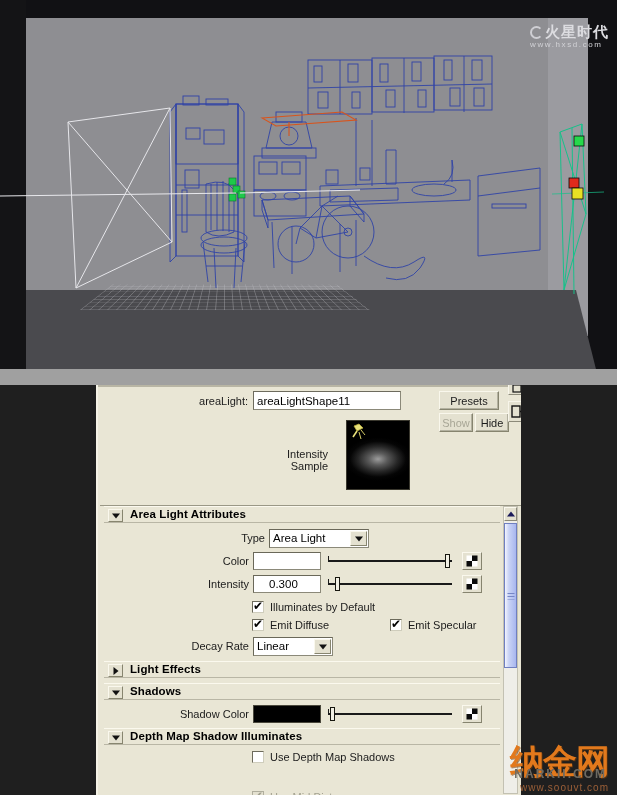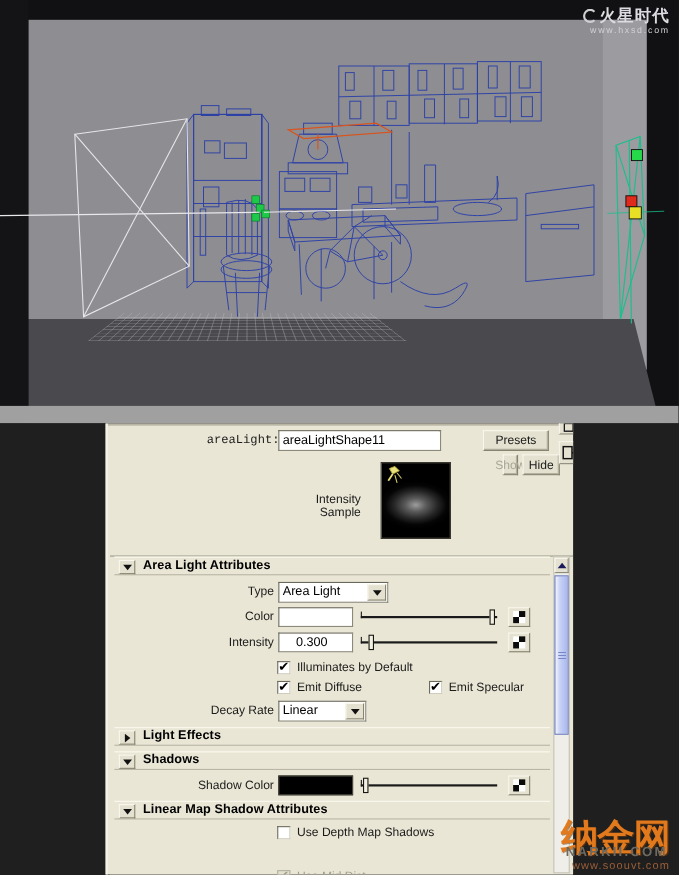--- a/index.html
+++ b/index.html
@@ -56,22 +56,22 @@
     opacity: .75;
   }
 
   
   .light-plane { position: absolute; left: 58px; top: 104px; width: 120px; height: 190px; }
   
   .light-manip { position: absolute; left: 552px; top: 118px; width: 52px; height: 182px; }
 
   
   .wm-top {
-    position: absolute; right: 8px; top: 7px;
-    text-align: right; line-height: 1.05;
+    position: absolute; right: 8px; top: 24px;
+    line-height: 1.05;
     color: #c8c8cc; user-select: none;
   }
   .wm-top .wm-cn { font-size: 15px; font-weight: bold; letter-spacing: 1px; color: #dcdce0; }
   .wm-top .wm-url { font-size: 8px; letter-spacing: 1.6px; color: #d2d2d6; }
   .wm-ring {
     display: inline-block; width: 13px; height: 13px; border: 2px solid #cfcfd4;
     border-radius: 50%; border-right-color: transparent; vertical-align: -2px;
     margin-right: 2px;
   }
 
@@ -87,21 +87,21 @@
   }
 
   
   .name-row {
     position: absolute; left: 0; top: 4px; width: 425px; height: 26px;
   }
   .lbl {
     font-size: 11px; color: #1b1b1b; text-align: right;
     font-family: "Liberation Sans", sans-serif;
   }
-  .name-label { position: absolute; left: 90px; top: 6px; width: 60px; font-family: Liberation Mono, monospace; }
+  .name-label { position: absolute; left: 90px; top: 6px; width: 60px; }
   .name-field {
     position: absolute; left: 155px; top: 2px; width: 148px; height: 19px;
     background: #ffffff; border: 1px solid #8b8979; border-top-color: #6d6b5d;
     border-left-color: #6d6b5d;
     font-size: 11.5px; color: #000; padding: 1px 3px; line-height: 16px;
     font-family: "Liberation Sans", sans-serif;
   }
 
   
   .icon-btn {
@@ -114,21 +114,21 @@
     background: #e4e1d0; border: 1px solid #f9f7ec;
     border-right-color: #86846f; border-bottom-color: #86846f;
     box-shadow: inset -1px -1px 0 #b3b1a0;
     font-size: 11px; color: #1b1b1b; text-align: center;
     font-family: "Liberation Sans", sans-serif;
     display: flex; align-items: center; justify-content: center;
     cursor: default; user-select: none;
   }
   .btn3d.disabled { color: #a8a696; }
   .presets-btn { position: absolute; left: 341px; top: 2px; width: 60px; height: 19px; }
-  .show-btn  { position: absolute; left: 359px; top: 24px; width: 14px; height: 19px; }
+  .show-btn  { position: absolute; left: 341px; top: 24px; width: 34px; height: 19px; }
   .hide-btn  { position: absolute; left: 377px; top: 24px; width: 34px; height: 19px; }
 
   
   .sample-label { position: absolute; left: 150px; top: 63px; width: 80px; }
   .sample-swatch {
     position: absolute; left: 248px; top: 35px; width: 64px; height: 70px;
     background: radial-gradient(ellipse 55% 32% at 50% 56%, #9d9d9d 0%, #5a5a5a 28%, #262626 58%, #050505 82%, #000 100%);
     border: 1px solid #3a382e;
   }
   .bulb-icon { position: absolute; left: 3px; top: 2px; width: 18px; height: 18px; }
@@ -479,21 +479,21 @@
 
     <div class="content-frame">
 
       <div class="sect-head" style="top:0px;">
         <div class="sect-arrow">
           <span class="arrow-glyph arrow-down"></span>
         </div>
         <div class="sect-title">Area Light Attributes</div>
       </div>
 
-      <div class="row" style="left:0;top:23px;width:396px;">
+      <div class="row" style="left:16px;top:23px;width:396px;">
         <div class="rl" style="right:247px;">Type</div>
         <div class="combo" style="left:153px;top:0;width:100px;">
           <span>Area Light</span>
           <span class="combo-arrow">
             <span class="arrow-glyph arrow-down"></span>
           </span>
         </div>
       </div>
 
       <div class="row" style="left:0;top:46px;width:396px;">
@@ -574,21 +574,21 @@
         </div>
         <div class="mapbtn" style="left:362px;top:0;">
           <span class="ck"></span>
         </div>
       </div>
 
       <div class="sect-head" style="top:222px;">
         <div class="sect-arrow">
           <span class="arrow-glyph arrow-down"></span>
         </div>
-        <div class="sect-title">Linear Map Shadow Attributes</div>
+        <div class="sect-title">Depth Map Shadow Illuminates</div>
       </div>
 
       <div class="chk" style="left:152px;top:245px;">
         <span class="box"></span>
         <span class="ctext">Use Depth Map Shadows</span>
       </div>
 
 
       <div class="chk" style="left:152px;top:285px;">
         <span class="box dim"></span>

